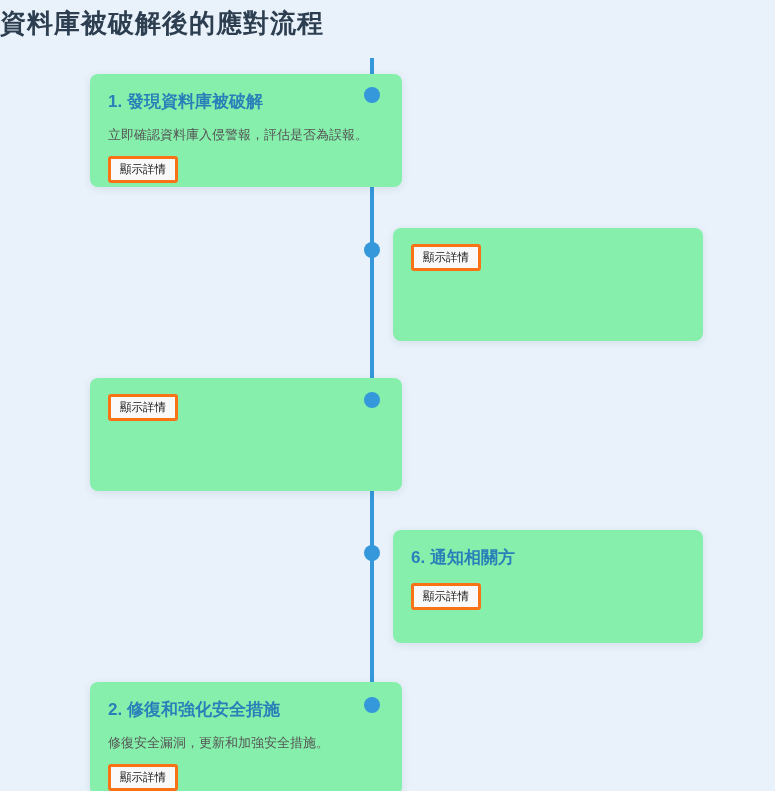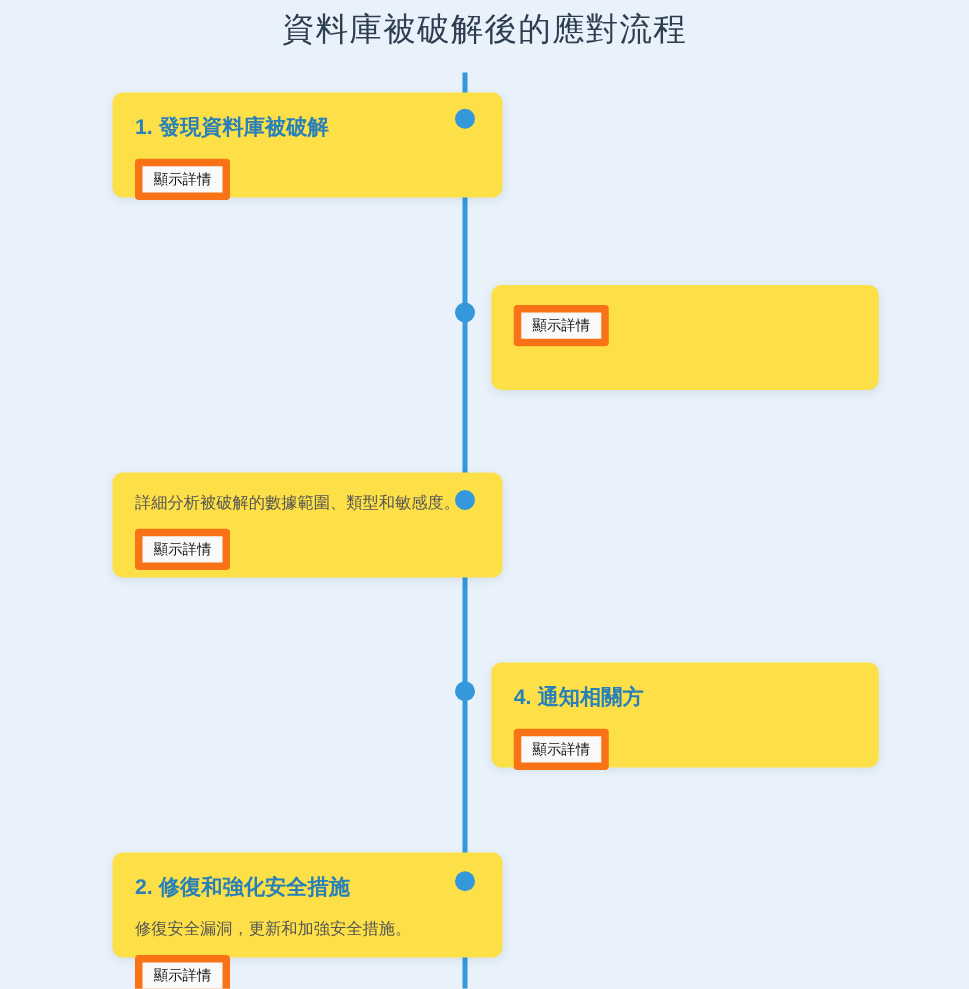--- a/index.html
+++ b/index.html
@@ -8,39 +8,38 @@
     background: #e9f2fa;
     font-family: "Liberation Sans", sans-serif;
     overflow: hidden;
     position: relative;
   }
   .page { position: absolute; inset: 0; overflow: hidden; }
 
   .page-title {
     position: absolute;
     top: 6px; left: 0; width: 775px;
-    text-align: center;
-    font-size: 26px; font-weight: normal;
+    font-size: 26px; font-weight: bold;
     color: #2c3e50;
     letter-spacing: 1px;
     margin: 0;
   }
 
   .timeline-line {
     position: absolute;
     left: 370px; top: 58px; bottom: 0;
     width: 4px;
     background: #3498db;
     z-index: 1;
   }
 
   .card {
     position: absolute;
-    width: 312px; height: 84px;
-    background: #fde047;
+    width: 312px; height: 113px;
+    background: #86efac;
     border-radius: 8px;
     box-shadow: 0 2px 8px rgba(44, 62, 80, 0.10);
     padding: 16px 18px;
     box-sizing: border-box;
     z-index: 2;
   }
   .card.left  { left: 90px; }
   .card.right { left: 393px; width: 310px; }
 
   .card-title {
@@ -53,21 +52,21 @@
     font-size: 13px;
     color: #555555;
     line-height: 1.25;
     white-space: nowrap;
   }
   .details-btn {
     font-family: "Liberation Sans", sans-serif;
     font-size: 11.5px;
     color: #111111;
     background: #f9f9f9;
-    border: 6px solid #f97316;
+    border: 3px solid #f97316;
     border-radius: 3px;
     padding: 3px 9px;
     cursor: pointer;
   }
 
   .dot {
     position: absolute;
     left: 364px;
     width: 16px; height: 16px;
     border-radius: 50%;
@@ -79,37 +78,37 @@
 <body>
 
 <div class="page">
 
   <h1 class="page-title">資料庫被破解後的應對流程</h1>
 
   <div class="timeline-line"></div>
 
   <div class="card left" style="top:74px">
     <h2 class="card-title">1. 發現資料庫被破解</h2>
+    <p class="card-desc">立即確認資料庫入侵警報，評估是否為誤報。</p>
     <button class="details-btn">顯示詳情</button>
   </div>
   <div class="dot" style="top:87px"></div>
 
   <div class="card right" style="top:228px">
     <button class="details-btn">顯示詳情</button>
   </div>
   <div class="dot" style="top:242px"></div>
 
   <div class="card left" style="top:378px">
-    <p class="card-desc">詳細分析被破解的數據範圍、類型和敏感度。</p>
     <button class="details-btn">顯示詳情</button>
   </div>
   <div class="dot" style="top:392px"></div>
 
   <div class="card right" style="top:530px">
-    <h2 class="card-title">4. 通知相關方</h2>
+    <h2 class="card-title">6. 通知相關方</h2>
     <button class="details-btn">顯示詳情</button>
   </div>
   <div class="dot" style="top:545px"></div>
 
   <div class="card left" style="top:682px">
     <h2 class="card-title">2. 修復和強化安全措施</h2>
     <p class="card-desc">修復安全漏洞，更新和加強安全措施。</p>
     <button class="details-btn">顯示詳情</button>
   </div>
   <div class="dot" style="top:697px"></div>

